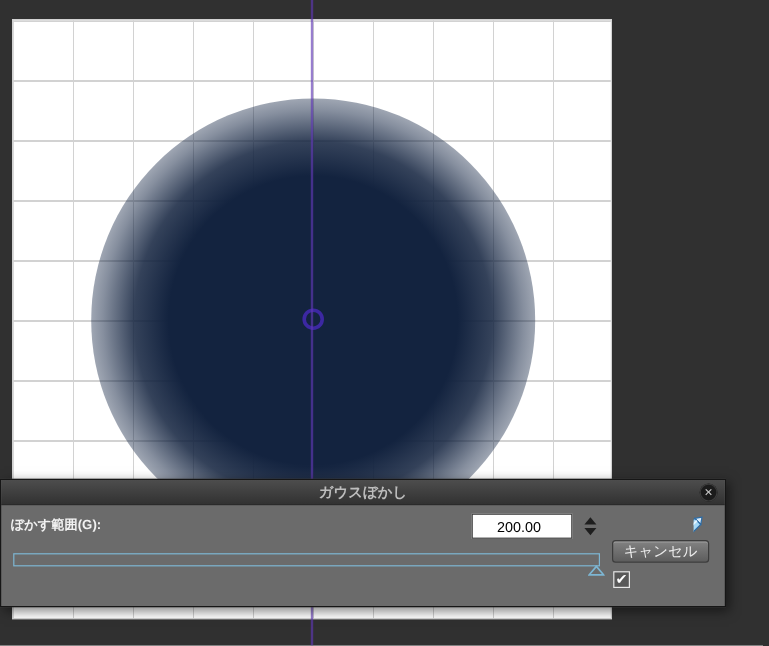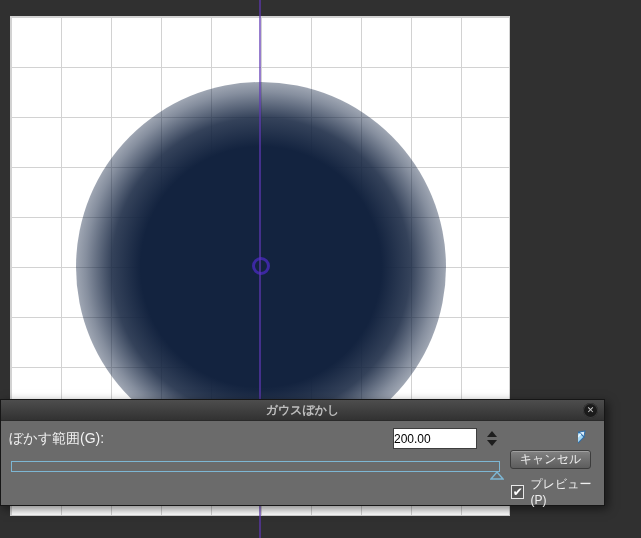--- a/index.html
+++ b/index.html
@@ -61,27 +61,27 @@
   .close-btn {
     position:absolute; right:6px; top:3px; width:15px; height:15px;
     background:#1b1b1b; border-radius:50%;
     color:#c8c8c8; font-size:9px; font-weight:bold;
     line-height:15px; text-align:center; cursor:pointer;
     box-shadow:0 0 0 1px #3c3c3c inset;
   }
 
   .param-label {
     position:absolute; left:8px; top:28px; height:21px; line-height:21px;
-    font-size:14px; color:#f2f2f2;
+    font-size:11px; color:#f2f2f2;font-weight:bold;
   }
   .value-input {
     position:absolute; left:392px; top:28px; width:84px; height:21px;
     background:#ffffff; border:1px solid #3e3e3e;
     font-family:"Liberation Sans","DejaVu Sans",sans-serif;
-    font-size:12px; color:#000; text-align:left; padding-right:5px;
+    font-size:12px; color:#000; text-align:center; padding-right:5px;
   }
   .spinner {
     position:absolute; left:483px; top:28px; width:16px; height:21px;
     display:flex; flex-direction:column; align-items:center; justify-content:center; gap:3px;
   }
   .spin-up { width:0; height:0; border-left:5px solid transparent; border-right:5px solid transparent; border-bottom:6px solid #1e1e1e; cursor:pointer; }
   .spin-down { width:0; height:0; border-left:5px solid transparent; border-right:5px solid transparent; border-top:6px solid #1e1e1e; cursor:pointer; }
 
   .dlg-button {
     position:absolute; left:509px; width:81px; height:19px;
@@ -138,21 +138,20 @@
 
   <div class="dlg-button cancel-button">キャンセル</div>
 
   <div class="slider-track"></div>
   <svg class="slider-handle" width="14" height="9" viewBox="0 0 14 9">
     <polygon points="7,1 13,8 1,8" fill="none" stroke="#7db6d3" stroke-width="1.4"></polygon>
   </svg>
 
   <div class="preview-row">
     <div class="checkbox">✔</div>
-    <div class="preview-label">プレビュー(P)</div>
   </div>
 </div>
 
 <svg class="pen-cursor" width="48" height="52" viewBox="0 0 48 52">
   <g transform="translate(7,5) rotate(45)">
 
     <polygon points="0,0 -3.5,5 3.5,5" fill="#dceefc" stroke="#2d6da8" stroke-width="1"></polygon>
 
     <rect x="-3.5" y="5" width="7" height="22" fill="#a6d9f7" stroke="#2d6da8" stroke-width="1"></rect>
     <line x1="-1" y1="5" x2="-1" y2="26" stroke="#e8f6ff" stroke-width="1.6"></line>

